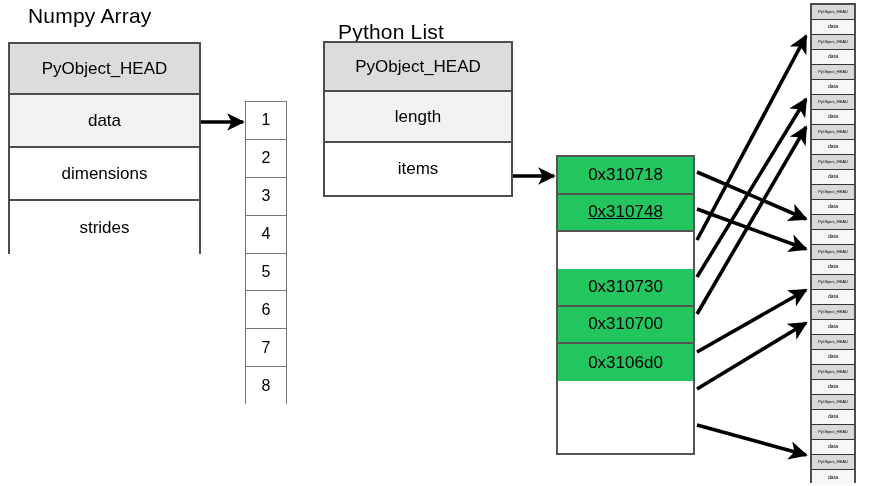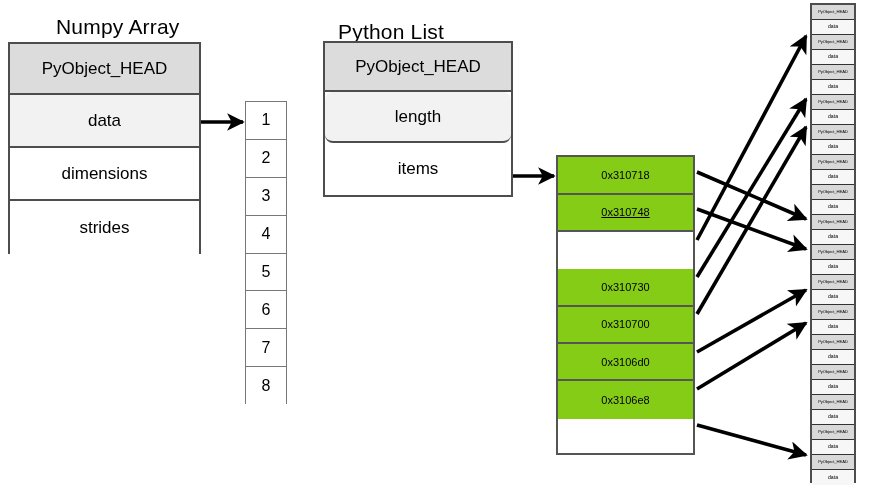--- a/index.html
+++ b/index.html
@@ -12,69 +12,68 @@
         font-size:17px;border-bottom:2px solid #4d4d4d;background:#fff;}
   .srow:last-child{border-bottom:none;}
   .srow.head{background:#dcdcdc;}
   .srow.alt{background:#f2f2f2;}
   .cellcol{position:absolute;border:1.5px solid #777;box-sizing:border-box;background:#fff;}
   .cell{box-sizing:border-box;display:flex;align-items:center;justify-content:center;
         font-size:16px;border-bottom:1.5px solid #777;background:#fff;}
   .cell:last-child{border-bottom:none;}
   .addrcol{position:absolute;border:2px solid #555;box-sizing:border-box;background:#fff;}
   .addr{box-sizing:border-box;display:flex;align-items:center;justify-content:center;
-        font-size:11px;border-bottom:2px solid #555;background:#84cc16;text-align:right;}
+        font-size:17px;border-bottom:2px solid #555;background:#22c55e;text-align:right;}
   .addr:last-child{border-bottom:none;}
   .objcol{position:absolute;border:2px solid #4d4d4d;box-sizing:border-box;background:#fff;}
   .orow{box-sizing:border-box;display:flex;align-items:center;justify-content:center;
         border-bottom:1px solid #333;overflow:hidden;line-height:1;}
   .orow:last-child{border-bottom:none;}
   .orow.oh{background:#d9d9d9;font-size:4.2px;text-align:center;letter-spacing:-.1px;}
   .orow.od{background:#f7f7f7;font-size:5.2px;}
   svg.ov{position:absolute;left:0;top:0;width:871px;height:486px;pointer-events:none;}
 </style>
 </head>
 <body>
 
 <div class="stage">
 
-  <div class="ttl" style="left:28px;top:15px;margin-left:28px;">Numpy Array</div>
+  <div class="ttl" style="left:28px;top:4px;">Numpy Array</div>
   <div class="ttl" style="left:338px;top:20px;">Python List</div>
 
   <div class="struct" id="numpyStruct" style="left:8px;top:42px;width:193px;height:212px;">
       <div class="srow head" style="height: 51px;">PyObject_HEAD</div>
       <div class="srow alt" style="height: 53px;">data</div>
       <div class="srow" style="height: 53px;">dimensions</div>
       <div class="srow" style="height: 53px;">strides</div>
     </div>
 
   <div class="struct" id="listStruct" style="left:323px;top:41px;width:190px;height:156px;">
       <div class="srow head" style="height: 49px;">PyObject_HEAD</div>
-      <div class="srow alt" style="height: 51px; border-radius: 8px;">length</div>
+      <div class="srow alt" style="height: 51px;">length</div>
       <div class="srow" style="height: 52px;">items</div>
     </div>
 
   <div class="cellcol" id="arrayCells" style="left:245px;top:101px;width:42px;height:303px;">
       <div class="cell" style="height: 37.875px;">1</div>
       <div class="cell" style="height: 37.875px;">2</div>
       <div class="cell" style="height: 37.875px;">3</div>
       <div class="cell" style="height: 37.875px;">4</div>
       <div class="cell" style="height: 37.875px;">5</div>
       <div class="cell" style="height: 37.875px;">6</div>
       <div class="cell" style="height: 37.875px;">7</div>
       <div class="cell" style="height: 37.875px;">8</div>
     </div>
 
   <div class="addrcol" id="addrCells" style="left:556px;top:155px;width:139px;height:300px;">
       <div class="addr" style="height: 37.5px;">0x310718</div>
       <div class="addr" style="height: 37.5px; text-decoration: underline;">0x310748</div>
       <div class="addr" style="height: 37.5px; margin-top: 37px;">0x310730</div>
       <div class="addr" style="height: 37.5px;">0x310700</div>
       <div class="addr" style="height: 37px;">0x3106d0</div>
-      <div class="addr" style="height: 37.5px;">0x3106e8</div>
     </div>
 
   <div class="objcol" id="objCells" style="left:810px;top:3px;width:46px;height:480px;">
       <div class="orow oh" style="height: 15px;">PyObject_HEAD</div>
       <div class="orow od" style="height: 15px;">data</div>
       <div class="orow oh" style="height: 15px;">PyObject_HEAD</div>
       <div class="orow od" style="height: 15px;">data</div>
       <div class="orow oh" style="height: 15px;">PyObject_HEAD</div>
       <div class="orow od" style="height: 15px;">data</div>
       <div class="orow oh" style="height: 15px;">PyObject_HEAD</div>

